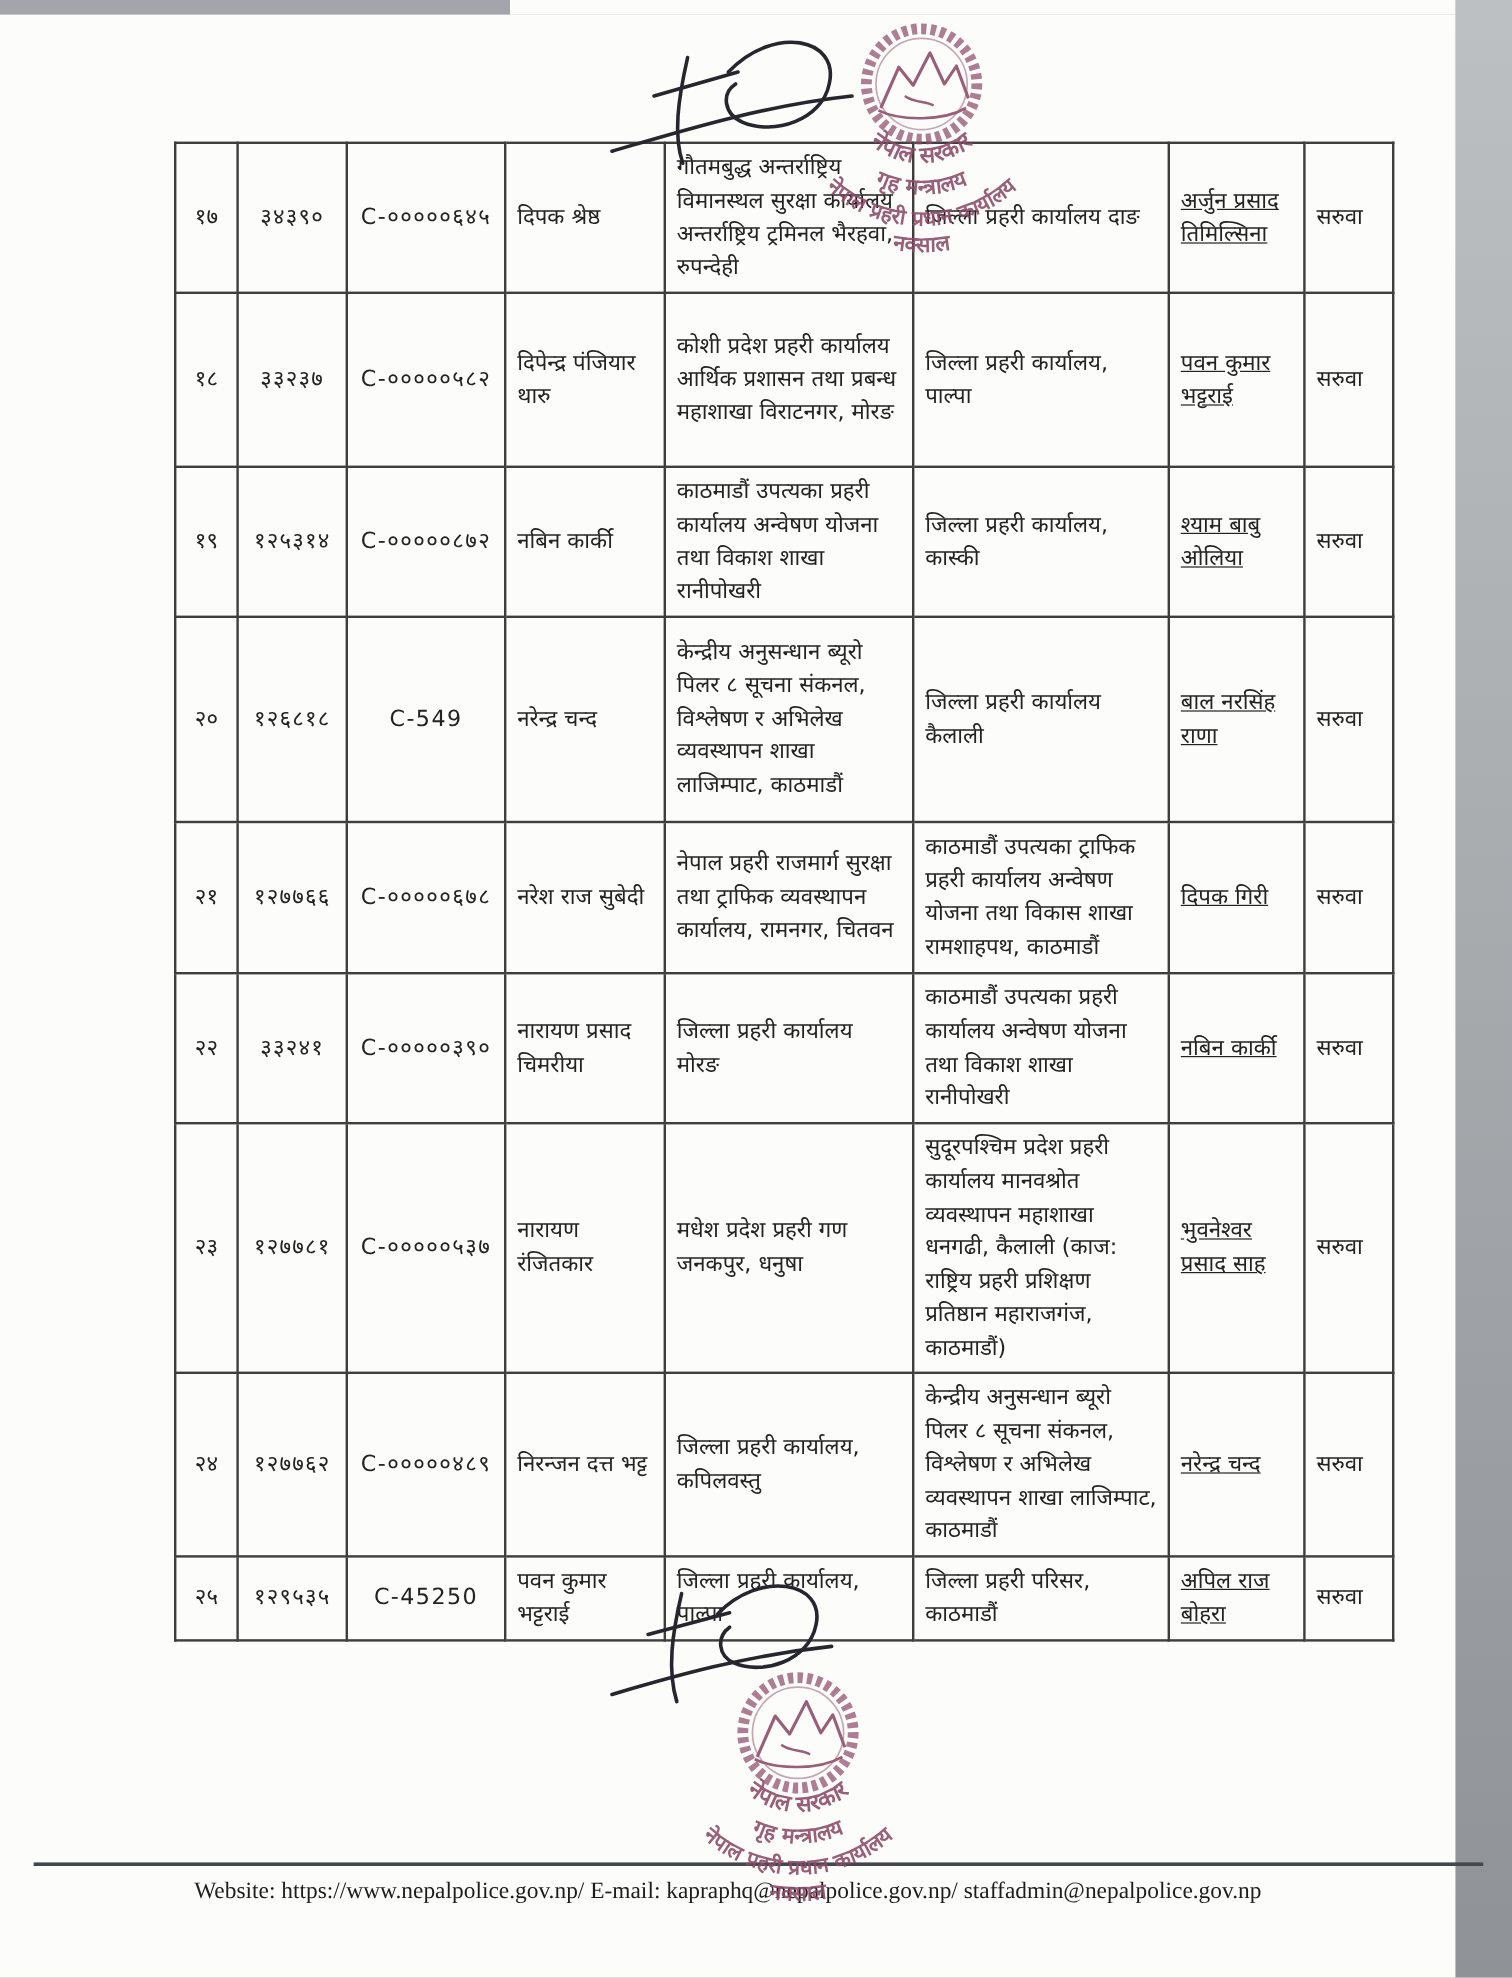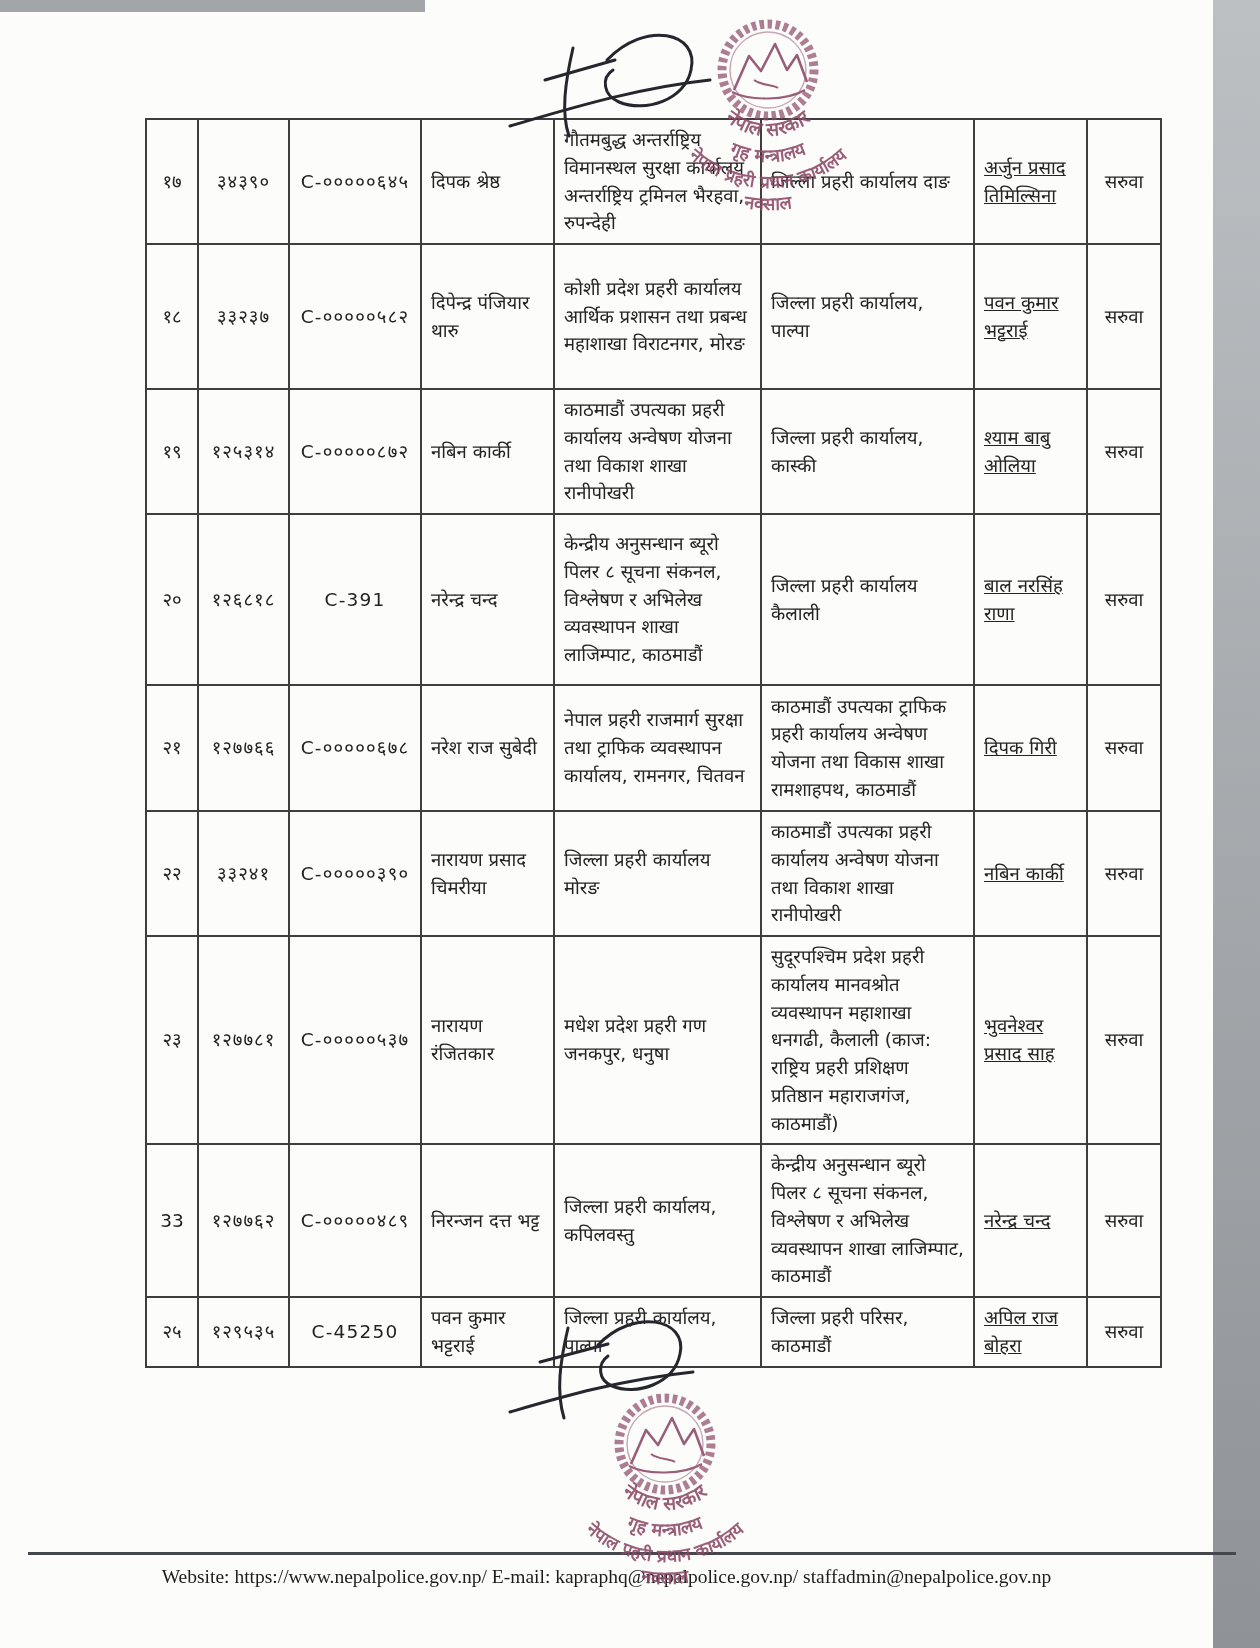--- a/index.html
+++ b/index.html
@@ -37,21 +37,21 @@
     font-size:18.5px;
     line-height:1.5;
     word-break:break-word;
   }
   td.c-sn{ text-align:center;font-size:19px;padding:4px 2px;margin-left:30px;}
   td.c-id{ text-align:center;font-size:17.5px;letter-spacing:1px;padding:4px 2px;}
   td.c-code{ text-align:center;font-size:16.5px;letter-spacing:1.2px;padding:4px 2px;}
   td.c-name{ font-size:19px;}
   td.c-from,td.c-to{ font-size:18.5px;margin-left:19px;}
   td.c-by{ font-size:18.5px;text-decoration:underline;}
-  td.c-status{ text-align:center;font-size:19px;padding:4px 4px;}
+  td.c-status{ text-align:left;font-size:19px;padding:4px 4px;}
   tr.r17{height:114px} tr.r18{height:145px} tr.r19{height:114px}
   tr.r20{height:171px} tr.r21{height:126px} tr.r22{height:113px}
   tr.r23{height:202px} tr.r24{height:143px} tr.r25{height:57px}
 
   
   .stamp{position:absolute;z-index:5;opacity:.88;pointer-events:none;}
   .stamp-top{left:628px;top:8px;width:280px;height:240px;}
   .stamp-bottom{left:525px;top:1382px;width:280px;height:240px;}
   .sig{position:absolute;z-index:6;pointer-events:none;}
   .sig-top{left:495px;top:18px;width:230px;height:125px;}
@@ -115,21 +115,21 @@
       <td class="c-code">C-०००००८७२</td>
       <td class="c-name">नबिन कार्की</td>
       <td class="c-from">काठमाडौं उपत्यका प्रहरी कार्यालय अन्वेषण योजना तथा विकाश शाखा रानीपोखरी</td>
       <td class="c-to">जिल्ला प्रहरी कार्यालय, कास्की</td>
       <td class="c-by">श्याम बाबु ओलिया</td>
       <td class="c-status">सरुवा</td>
     </tr>
     <tr class="r20">
       <td class="c-sn">२०</td>
       <td class="c-id">१२६८१८</td>
-      <td class="c-code">C-391</td>
+      <td class="c-code">C-549</td>
       <td class="c-name">नरेन्द्र चन्द</td>
       <td class="c-from">केन्द्रीय अनुसन्धान ब्यूरो पिलर ८ सूचना संकनल, विश्लेषण र अभिलेख व्यवस्थापन शाखा लाजिम्पाट, काठमाडौं</td>
       <td class="c-to">जिल्ला प्रहरी कार्यालय कैलाली</td>
       <td class="c-by">बाल नरसिंह राणा</td>
       <td class="c-status">सरुवा</td>
     </tr>
     <tr class="r21">
       <td class="c-sn">२१</td>
       <td class="c-id">१२७७६६</td>
       <td class="c-code">C-०००००६७८</td>
@@ -153,21 +153,21 @@
       <td class="c-sn">२३</td>
       <td class="c-id">१२७७८१</td>
       <td class="c-code">C-०००००५३७</td>
       <td class="c-name">नारायण रंजितकार</td>
       <td class="c-from">मधेश प्रदेश प्रहरी गण जनकपुर, धनुषा</td>
       <td class="c-to">सुदूरपश्चिम प्रदेश प्रहरी कार्यालय मानवश्रोत व्यवस्थापन महाशाखा धनगढी, कैलाली (काज: राष्ट्रिय प्रहरी प्रशिक्षण प्रतिष्ठान महाराजगंज, काठमाडौं)</td>
       <td class="c-by">भुवनेश्वर प्रसाद साह</td>
       <td class="c-status">सरुवा</td>
     </tr>
     <tr class="r24">
-      <td class="c-sn">33</td>
+      <td class="c-sn">२४</td>
       <td class="c-id">१२७७६२</td>
       <td class="c-code">C-०००००४८९</td>
       <td class="c-name">निरन्जन दत्त भट्ट</td>
       <td class="c-from">जिल्ला प्रहरी कार्यालय, कपिलवस्तु</td>
       <td class="c-to">केन्द्रीय अनुसन्धान ब्यूरो पिलर ८ सूचना संकनल, विश्लेषण र अभिलेख व्यवस्थापन शाखा लाजिम्पाट, काठमाडौं</td>
       <td class="c-by">नरेन्द्र चन्द</td>
       <td class="c-status">सरुवा</td>
     </tr>
     <tr class="r25">
       <td class="c-sn">२५</td>

